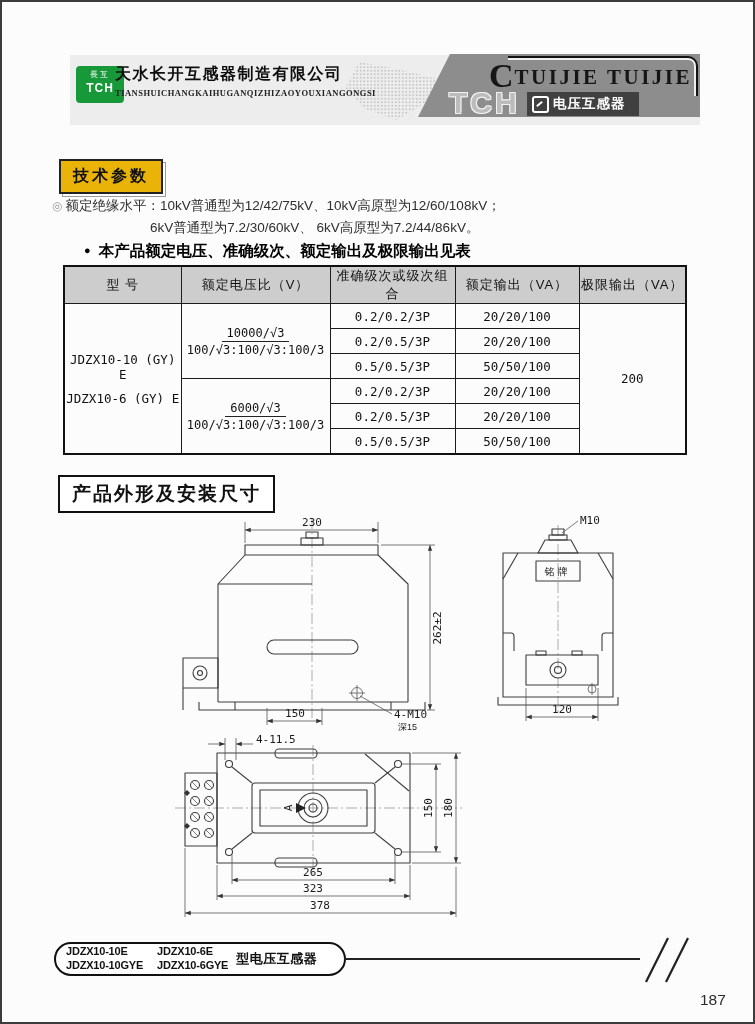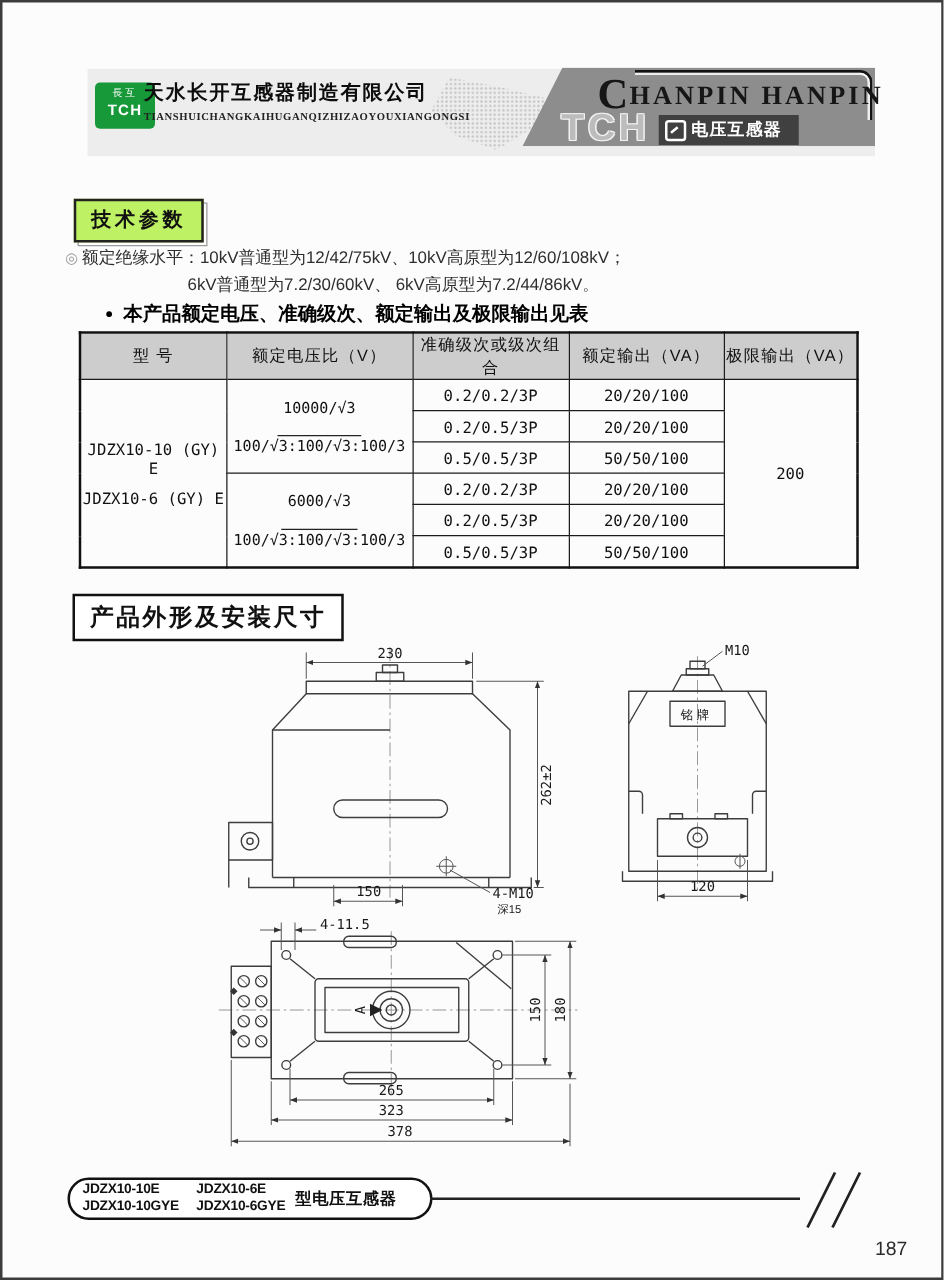--- a/index.html
+++ b/index.html
@@ -37,39 +37,39 @@
           text-shadow:1px 1px 0 #f2f2f2,-1px -1px 0 #f2f2f2,1px -1px 0 #f2f2f2,-1px 1px 0 #f2f2f2;}
   .green-box{position:absolute;left:527px;top:92px;width:112px;height:24px;background:#404040;
           display:flex;align-items:center;gap:4px;padding-left:5px;box-sizing:border-box;}
   .tch-mark{width:13px;height:13px;border:2px solid #fff;border-radius:3px;position:relative;flex:0 0 auto;}
   .tch-mark::after{content:"";position:absolute;left:2px;top:5px;width:7px;height:2px;background:#fff;
           transform:rotate(-40deg);}
   .green-box .txt{color:#fff;font-weight:bold;font-size:13.5px;letter-spacing:1px;white-space:nowrap;}
 
   
   .tech-box{position:absolute;left:59px;top:159px;padding:5px 12px;border:2px solid #222;
-            font-size:16px;font-weight:600;letter-spacing:3px;background:#bef264;
+            font-size:16px;font-weight:600;letter-spacing:3px;background:#eab308;
             box-shadow:3px 3px 0 -1px #fff,3px 3px 0 0 #9a9a9a;}
   .insul1{position:absolute;left:52px;top:197px;font-size:13.5px;color:#2e2e2e;white-space:nowrap;}
   .insul1 .marker{color:#9a9a9a;font-size:12px;margin-right:3px;}
   .insul2{position:absolute;left:150px;top:219px;font-size:13.5px;color:#2e2e2e;white-space:nowrap;text-align:center;}
   .intro{position:absolute;left:84px;top:241px;font-size:15.5px;font-weight:bold;color:#000;white-space:nowrap;}
   .intro .dot{font-size:11px;vertical-align:2px;margin-right:8px;}
 
   
   table.spec{position:absolute;left:63px;top:265px;border-collapse:collapse;table-layout:fixed;
              font-size:13px;}
   table.spec th,table.spec td{border:1px solid #1c1c1c;text-align:center;vertical-align:middle;
              padding:0;overflow:hidden;}
   table.spec{border:2px solid #111;}
   table.spec th{height:36px;background:#cdcdcd;font-weight:normal;font-size:13px;letter-spacing:1px;}
   table.spec td{height:24px;font-family:"DejaVu Sans Mono",monospace;font-size:12.5px;}
   td.model{text-align:left;padding-left:9px;font-size:12.5px;}
   td.model div{margin:9px 0;}
-  .fraction .num{display:inline-block;border-bottom:1px solid #222;padding:0 5px 15px;font-size:12px;}
+  .fraction .num{display:inline-block;border-bottom:1px solid #222;padding:0 5px 1px;font-size:12px;}
   .fraction .den{display:block;padding-top:1px;font-size:12px;}
   .note{position:absolute;left:84px;top:451px;font-size:13.5px;color:#151515;white-space:nowrap;}
 
   
   .dim-box{position:absolute;left:58px;top:475px;padding:4px 12px;border:2.5px solid #111;
            font-size:19px;font-weight:bold;letter-spacing:2px;background:#fff;}
   svg.draw{position:absolute;overflow:visible;}
   svg .ol{stroke:#3d3d3d;stroke-width:1.1;fill:none;stroke-linejoin:round;}
   svg .dim{stroke:#555;stroke-width:.8;fill:none;}
   svg .cl{stroke:#8a8a8a;stroke-width:.7;fill:none;stroke-dasharray:11 3 2 3;}
@@ -102,21 +102,21 @@
     <span class="l2">TCH</span>
   </div>
   <div class="company">
     <div class="cn">天水长开互感器制造有限公司</div>
     <div class="py">TIANSHUICHANGKAIHUGANQIZHIZAOYOUXIANGONGSI</div>
   </div>
 
   <div class="banner"></div>
   <div class="banner-bracket"></div>
   <div class="banner-title">
-    <span class="cap">C</span><span class="rest">HANPIN HANPIN</span>
+    <span class="cap">C</span><span class="rest">TUIJIE TUIJIE</span>
   </div>
   <div class="banner-tch">TCH</div>
   <div class="green-box">
     <span class="tch-mark"></span>
     <span class="txt">电压互感器</span>
   </div>
 
   <div class="tech-box">技术参数</div>
   <div class="insul1"><span class="marker">◎</span><span>额定绝缘水平：10kV普通型为12/42/75kV、10kV高原型为12/60/108kV；</span></div>
   <div class="insul2">6kV普通型为7.2/30/60kV、 6kV高原型为7.2/44/86kV。</div>

